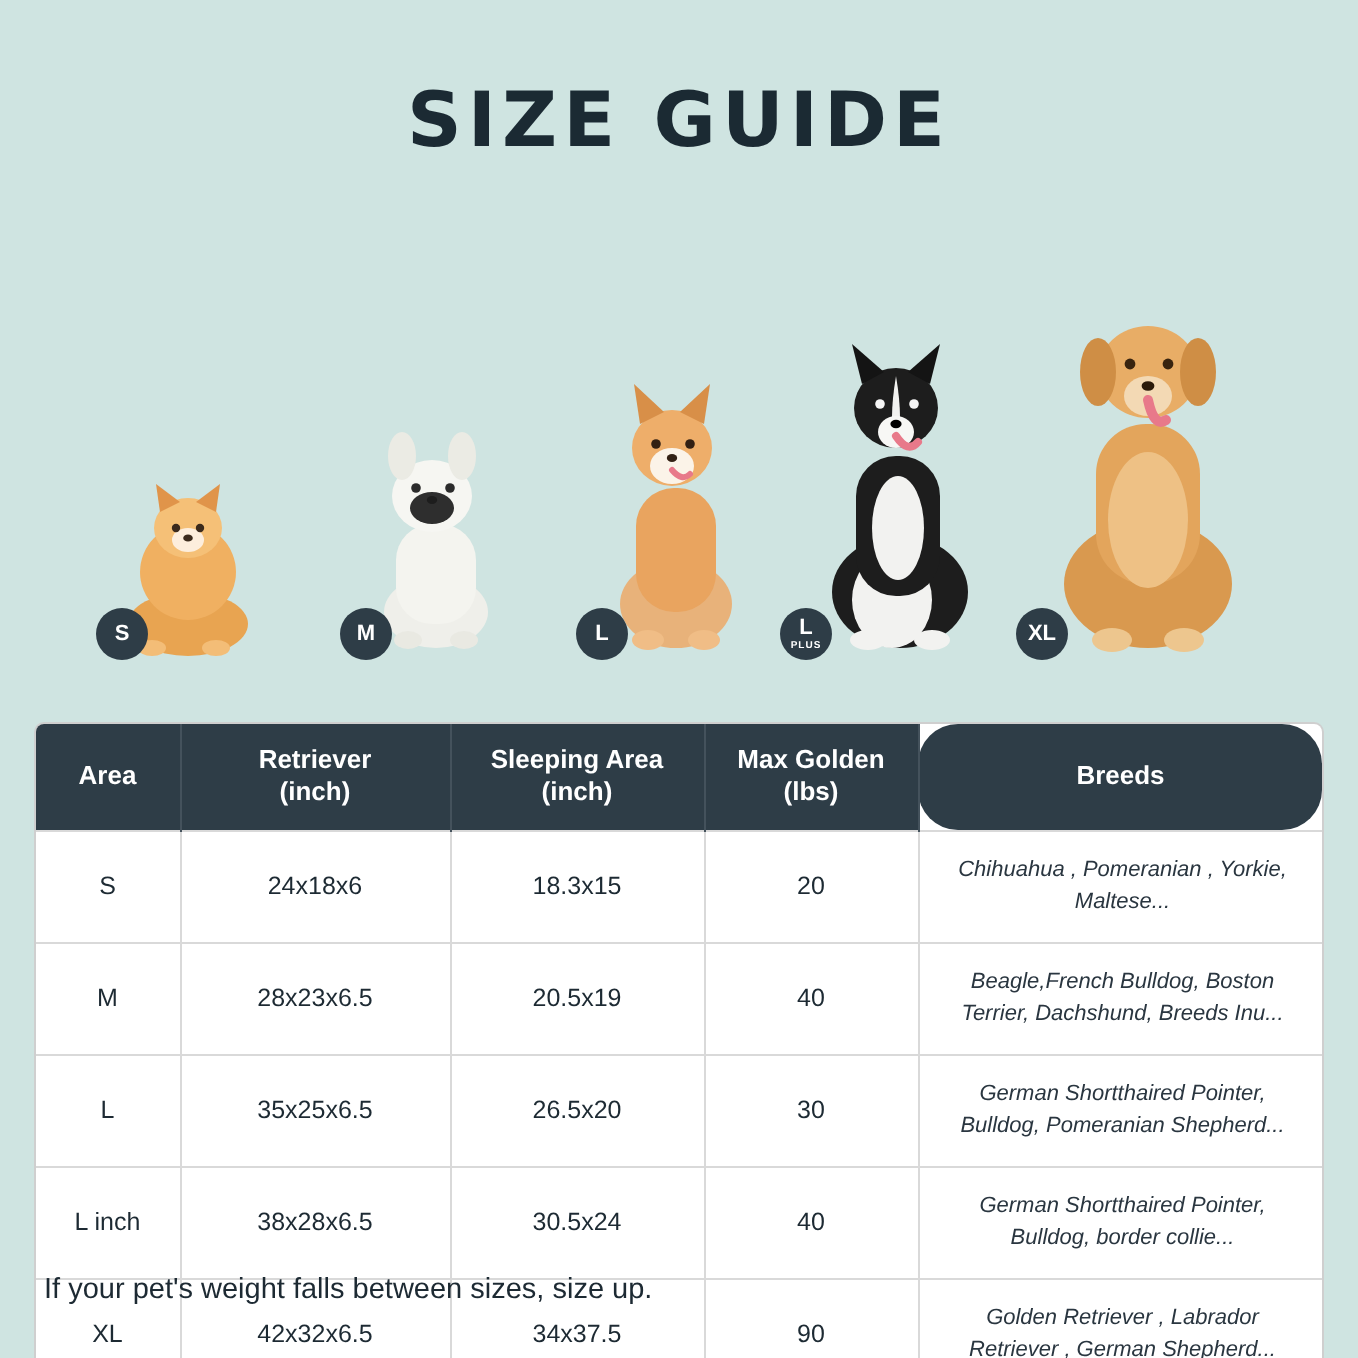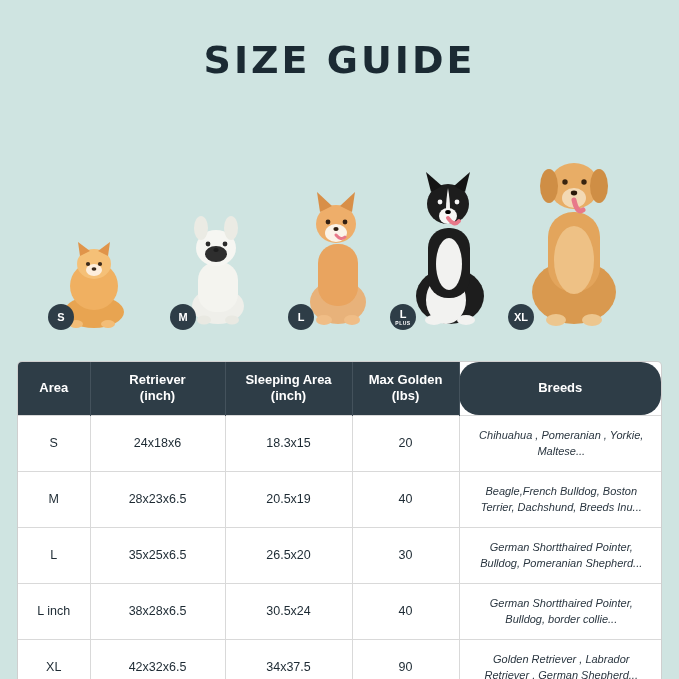--- a/index.html
+++ b/index.html
@@ -306,14 +306,15 @@
           <td>XL</td>
           <td>42x32x6.5</td>
           <td>34x37.5</td>
           <td>90</td>
           <td class="breeds">Golden Retriever , Labrador Retriever , German Shepherd...</td>
         </tr>
       </tbody>
     </table>
   </div>
 
+  <div class="footnote">If your pet's weight falls between sizes, size up.</div>
 
 </div>
 
 </body></html>

